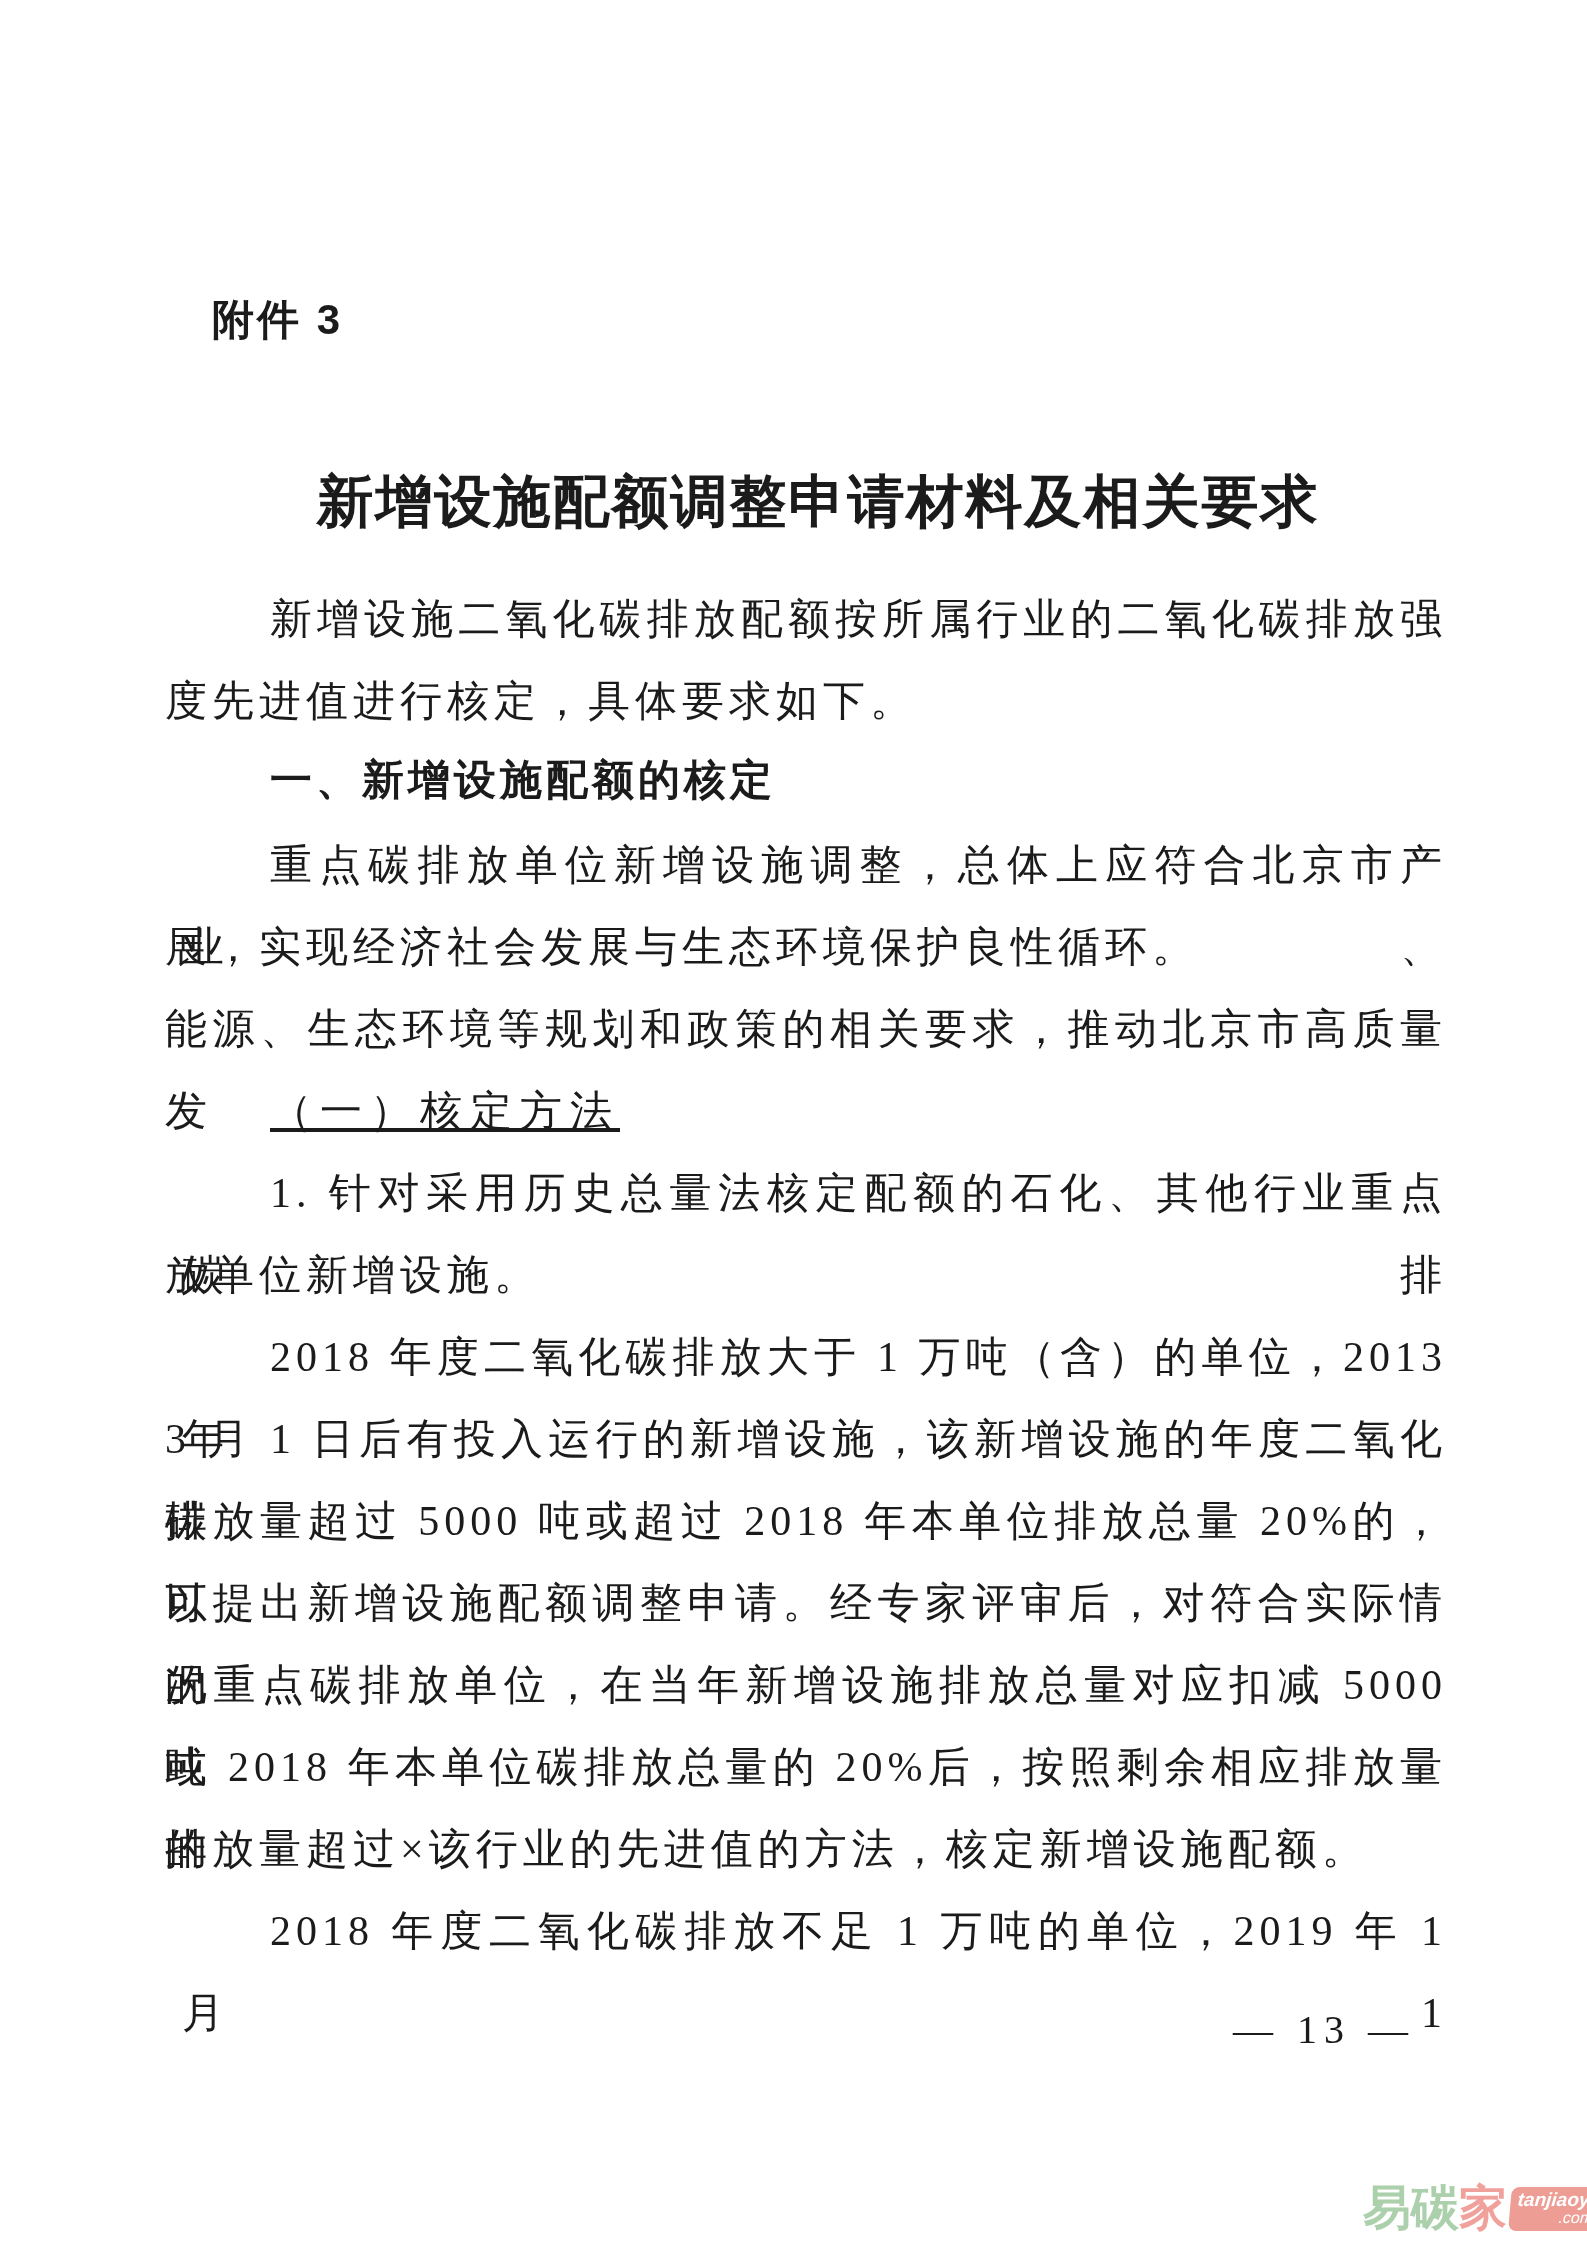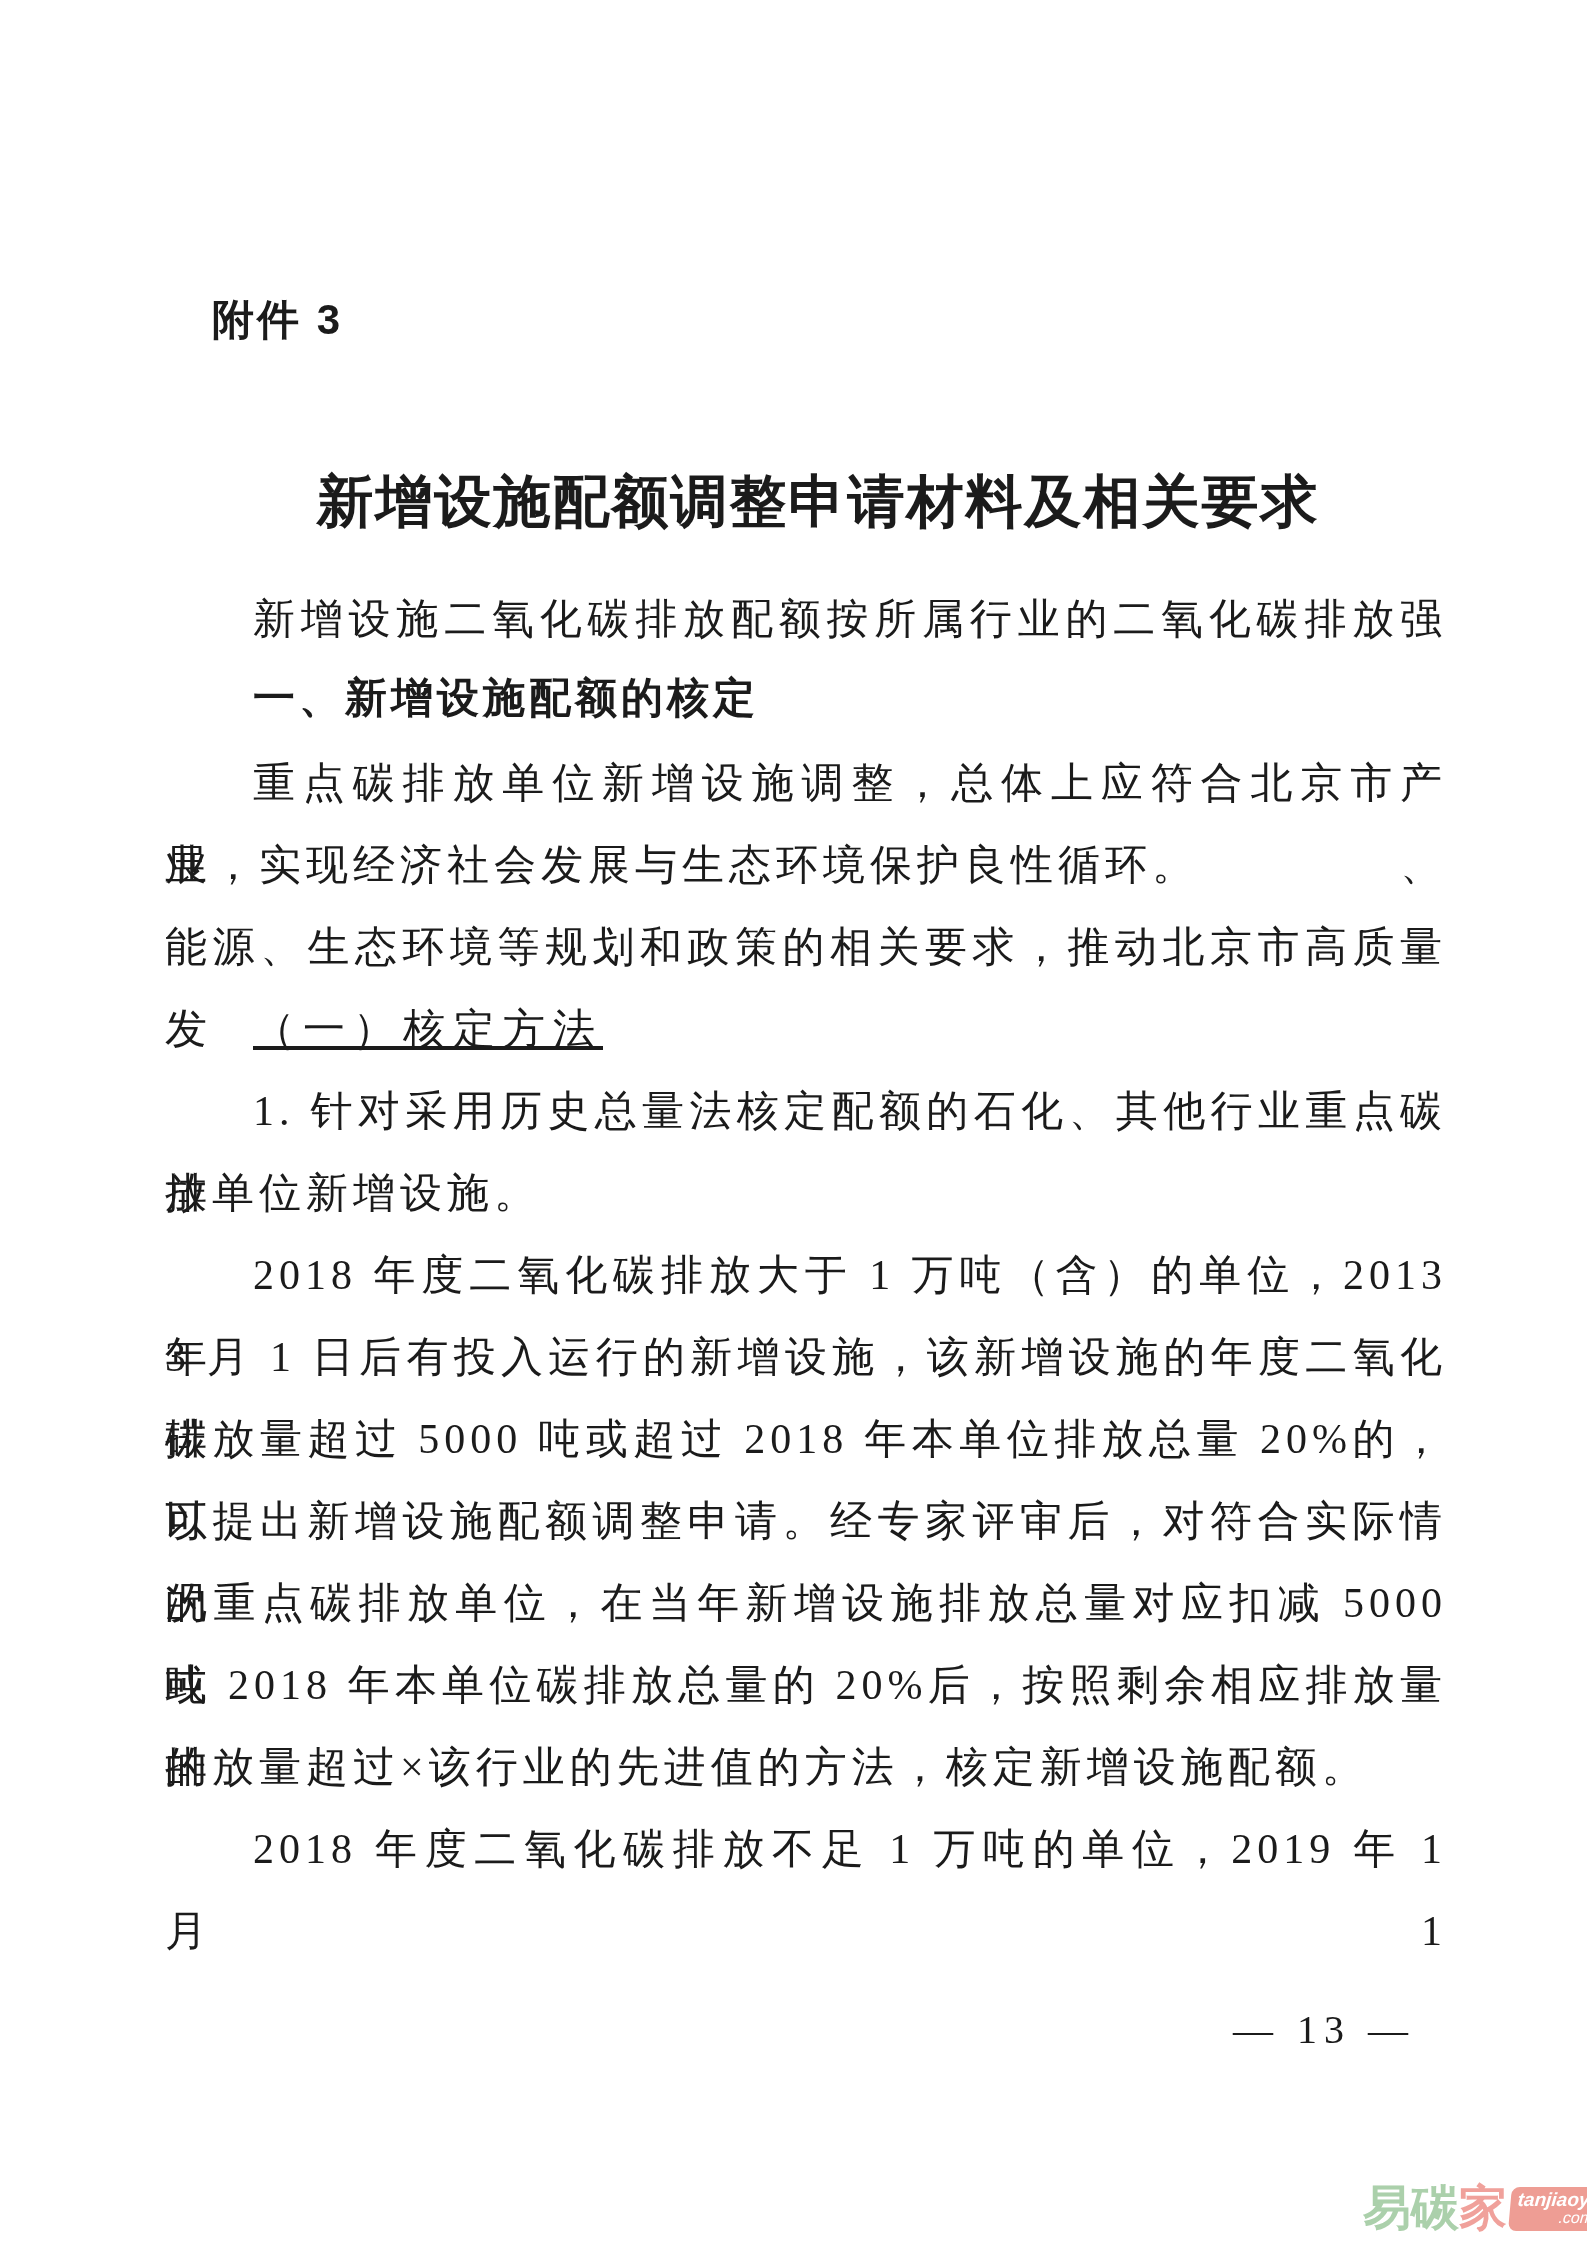--- a/index.html
+++ b/index.html
@@ -31,21 +31,21 @@
     height:82px; line-height:82px;
     font-size:42px; letter-spacing:5px;
     white-space:nowrap;
   }
   .line.just {
     white-space:normal;
     text-align:justify;
     text-align-last:justify;
     text-justify:inter-character;
   }
-  .line.indent { text-indent:88px; }
+  .line.indent { text-indent:88px;margin-left:17px; }
   .line.sec {
     font-family:Liberation Mono, monospace;
     font-weight:bold; letter-spacing:4px;
   }
   .line.kai { letter-spacing:8px;text-decoration:underline; }
   .page-number {
     position:absolute; left:1233px; top:2006px;
     font-size:40px; letter-spacing:7px;
     font-family:"Liberation Serif", serif;
   }
@@ -73,20 +73,21 @@
 <body>
 
 <div class="page">
 
   <div class="attachment">附件 3</div>
 
   <h1 class="doc-title">新增设施配额调整申请材料及相关要求</h1>
 
   <div class="body-block">
     <div class="line indent just">新增设施二氧化碳排放配额按所属行业的二氧化碳排放强</div>
+    <div class="line">度先进值进行核定，具体要求如下。</div>
     <div class="line sec indent">一、新增设施配额的核定</div>
     <div class="line indent just">重点碳排放单位新增设施调整，总体上应符合北京市产业、</div>
     <div class="line">展，实现经济社会发展与生态环境保护良性循环。</div>
     <div class="line just">能源、生态环境等规划和政策的相关要求，推动北京市高质量发</div>
     <div class="line kai indent">（一）核定方法</div>
     <div class="line indent just">1. 针对采用历史总量法核定配额的石化、其他行业重点碳排</div>
     <div class="line">放单位新增设施。</div>
     <div class="line indent just">2018 年度二氧化碳排放大于 1 万吨（含）的单位，2013 年</div>
     <div class="line just">3 月 1 日后有投入运行的新增设施，该新增设施的年度二氧化碳</div>
     <div class="line just">排放量超过 5000 吨或超过 2018 年本单位排放总量 20%的，可</div>

